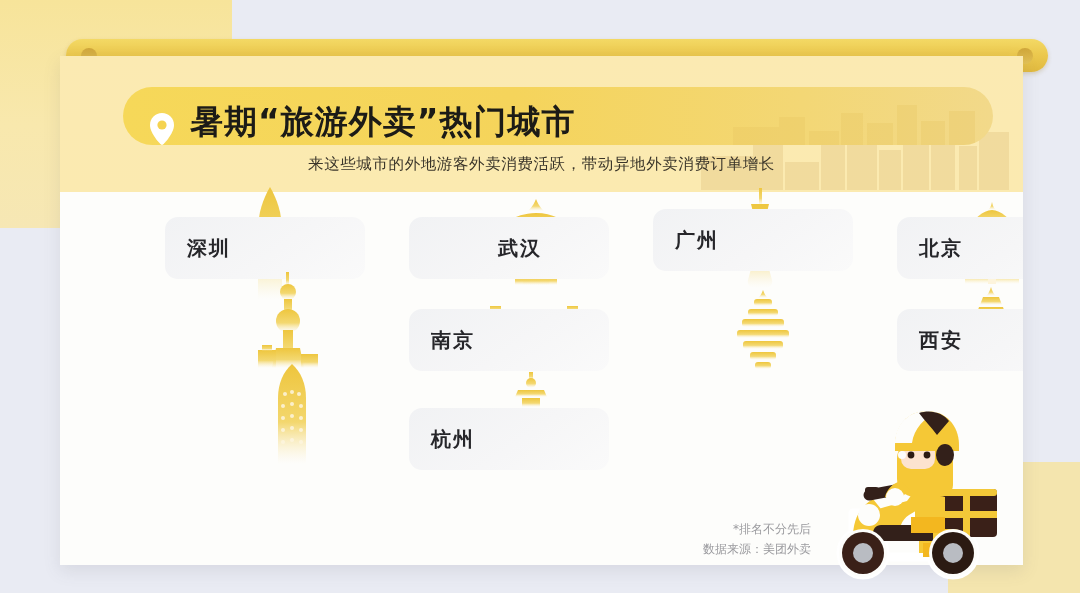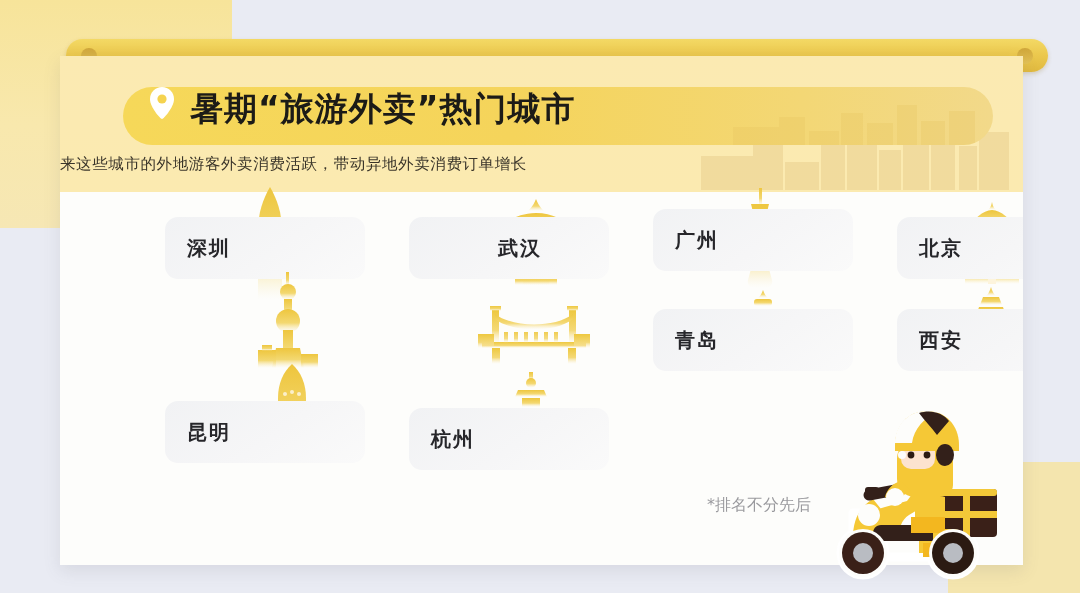--- a/index.html
+++ b/index.html
@@ -44,32 +44,32 @@
   #header{
     position:absolute; left:0; top:0; width:100%; height:136px;
     background:linear-gradient(180deg,#fbeab2 0%,#fbeab0 100%);
     overflow:hidden;
   }
   #skyline{ position:absolute; right:0; top:28px; opacity:.55; }
   #title-pill{
     position:absolute; left:63px; top:31px; height:58px; width:870px;
     border-radius:29px;
     background:linear-gradient(90deg,#f6d859 0%,#f5d45b 45%,#f3d775 78%,#f2d98a 100%);
-    display:flex; align-items:flex-start; overflow:hidden;
+    display:flex; align-items:flex-end; overflow:hidden;
   }
   #title-pill .inner-skyline{ position:absolute; right:0; bottom:0; opacity:.28; }
   #pin-icon{ margin-left:27px; width:24px; height:32px; position:relative; z-index:2; flex:none;}
   #title-text{
     position:relative; z-index:2;
     margin-left:16px; font-size:33px; font-weight:700; color:#1c1b17;
     letter-spacing:1px; white-space:nowrap;
     font-family:"DejaVu Sans","Liberation Sans",sans-serif;
   }
   #subtitle{
-    position:absolute; left:0; top:98px; width:100%; 
+    position:absolute; left:0; top:98px; width:100%; text-align:center;
     font-size:15.5px; color:#3a352a; letter-spacing:.6px;
     font-family:Liberation Sans, sans-serif;
   }
   
   #grid{
     position:absolute; left:0; top:136px; width:100%; height:373px;
   }
   .city-card{
     position:absolute; width:200px; height:62px; border-radius:13px;
     background:linear-gradient(145deg,#f1f2f4 0%,#f6f6f7 55%,#fafafa 100%);
@@ -78,22 +78,22 @@
   .city-name{
     margin-left:22px; font-size:20px; font-weight:700; color:#26262a;
     letter-spacing:2px;
     font-family:"DejaVu Sans","Liberation Sans",sans-serif;
   }
   .landmark{
     position:absolute; pointer-events:none;
   }
   
   #footnotes{
-    position:absolute; right:212px; top:436px; text-align:right;
-    font-size:16px; color:#9a9a9e; line-height:1.65;
+    position:absolute; right:212px; top:464px; text-align:right;
+    font-size:12px; color:#9a9a9e; line-height:1.65;
     font-family:"DejaVu Sans","Liberation Sans",sans-serif;
   }
   
   #rider{ position:absolute; left:823px; top:393px; }
 </style>
 </head>
 <body>
 
 <div id="bg-lavender"></div>
 <div id="bg-yellow-topleft"></div>
@@ -267,43 +267,43 @@
             <rect x="36" y="28" width="4" height="11"></rect>
           <rect x="46" y="28" width="4" height="11"></rect>
             <rect x="56" y="28" width="4" height="11"></rect>
           <rect x="66" y="28" width="4" height="11"></rect>
             <rect x="76" y="28" width="4" height="11"></rect>
         </g>
         <rect x="14" y="44" width="8" height="16"></rect>
         <rect x="90" y="44" width="8" height="16"></rect>
       </g>
     </svg>
+    <div class="city-card" style="left:349px; top:117px;">
+      <span class="city-name">南京</span>
+    </div>
 
     <svg class="landmark" style="left:664px; top:98px;" width="78" height="80" viewBox="0 0 78 80">
       <defs>
           <linearGradient id="gG" x1="0" y1="0" x2="0" y2="1">
         <stop offset="0%" stop-color="#eec63d"></stop>
             <stop offset="55%" stop-color="#f4d973"></stop>
         <stop offset="100%" stop-color="#fbf0d0" stop-opacity="0"></stop>
           </linearGradient>
         </defs>
       <g fill="url(#gG)">
         <path d="M39 0c-2 6-5 8-5 8h10s-3-2-5-8z"></path>
         <rect x="30" y="9" width="18" height="7" rx="3"></rect>
         <rect x="24" y="19" width="30" height="7" rx="3"></rect>
         <rect x="18" y="29" width="42" height="8" rx="3"></rect>
         <rect x="13" y="40" width="52" height="8" rx="3"></rect>
         <rect x="19" y="51" width="40" height="8" rx="3"></rect>
         <rect x="26" y="62" width="26" height="8" rx="3"></rect>
         <rect x="31" y="72" width="16" height="7" rx="3"></rect>
       </g>
     </svg>
-    <div class="city-card" style="left:593px; top:117px;">
-      <span class="city-name">青岛</span>
-    </div>
 
     <svg class="landmark" style="left:895px; top:95px;" width="72" height="92" viewBox="0 0 72 92">
       <defs>
           <linearGradient id="gH" x1="0" y1="0" x2="0" y2="1">
         <stop offset="0%" stop-color="#eec53c"></stop>
             <stop offset="58%" stop-color="#f4d873"></stop>
         <stop offset="100%" stop-color="#fbefcc" stop-opacity="0"></stop>
           </linearGradient>
         </defs>
       <g fill="url(#gH)">
@@ -345,23 +345,20 @@
           <circle cx="29" cy="52" r="2"></circle>
           <circle cx="38" cy="54" r="2"></circle>
         <circle cx="20" cy="66" r="2"></circle>
           <circle cx="29" cy="64" r="2"></circle>
           <circle cx="38" cy="66" r="2"></circle>
         <circle cx="20" cy="78" r="2"></circle>
           <circle cx="29" cy="76" r="2"></circle>
           <circle cx="38" cy="78" r="2"></circle>
       </g>
     </svg>
-    <div class="city-card" style="left:105px; top:209px;">
-      <span class="city-name">昆明</span>
-    </div>
 
     <svg class="landmark" style="left:436px; top:180px;" width="70" height="92" viewBox="0 0 70 92">
       <defs>
           <linearGradient id="gJ" x1="0" y1="0" x2="0" y2="1">
         <stop offset="0%" stop-color="#eec63e"></stop>
             <stop offset="58%" stop-color="#f4d974"></stop>
         <stop offset="100%" stop-color="#fbf0cf" stop-opacity="0"></stop>
           </linearGradient>
         </defs>
       <g fill="url(#gJ)">
@@ -377,20 +374,21 @@
       <circle cx="35" cy="58" r="6" fill="#fdf6e4"></circle>
     </svg>
     <div class="city-card" style="left:349px; top:216px;">
       <span class="city-name">杭州</span>
     </div>
 
   </div>
 
   <div id="footnotes">
     <div>*排名不分先后</div>
+    <div>数据来源：美团外卖</div>
   </div>
 
 </div>
 
 <svg id="rider" width="200" height="200" viewBox="0 0 200 200">
   <g>
 
     <g stroke="#ffffff" stroke-width="9" stroke-linejoin="round" fill="none">
       <path d="M18 160a22 22 0 1 0 44 0 22 22 0 1 0-44 0"></path>
       <path d="M108 160a22 22 0 1 0 44 0 22 22 0 1 0-44 0"></path>

